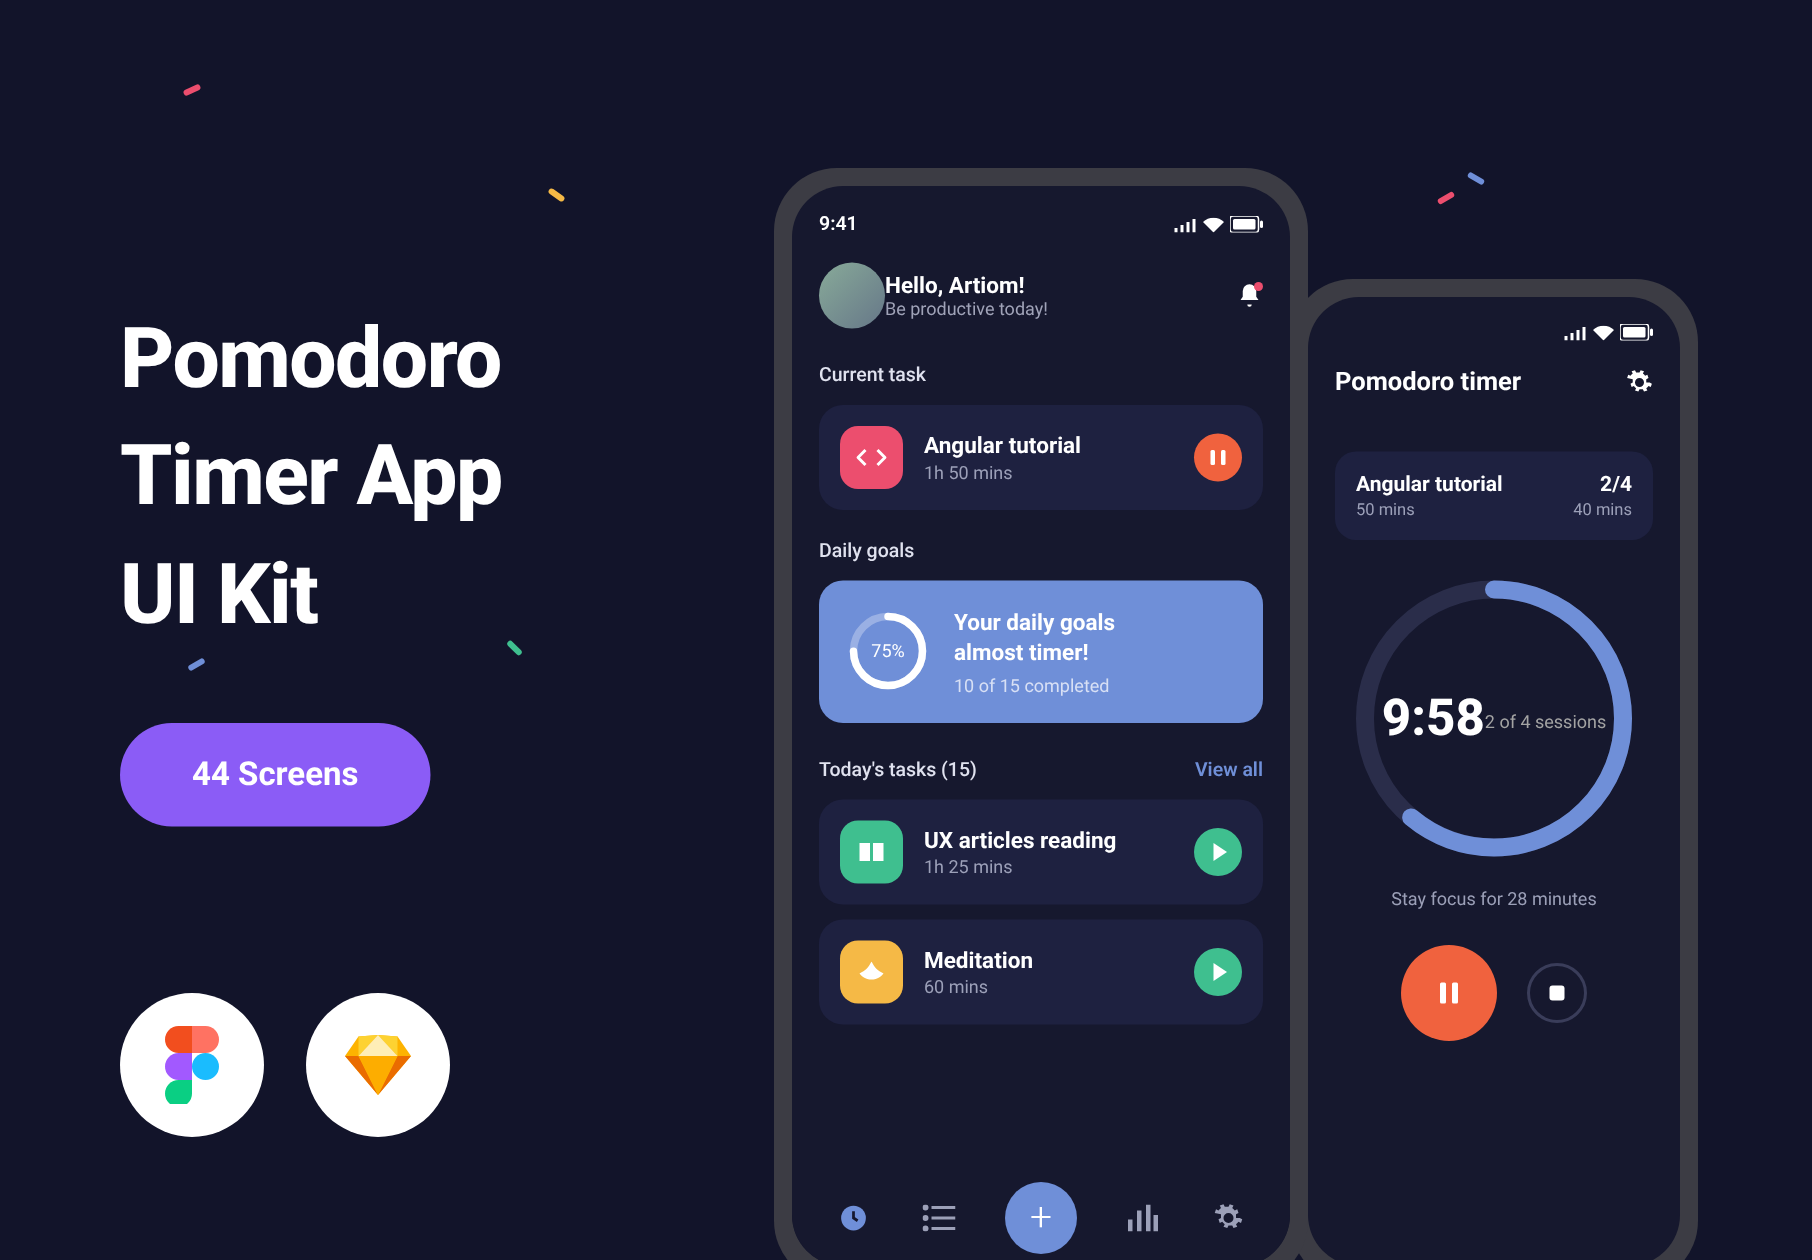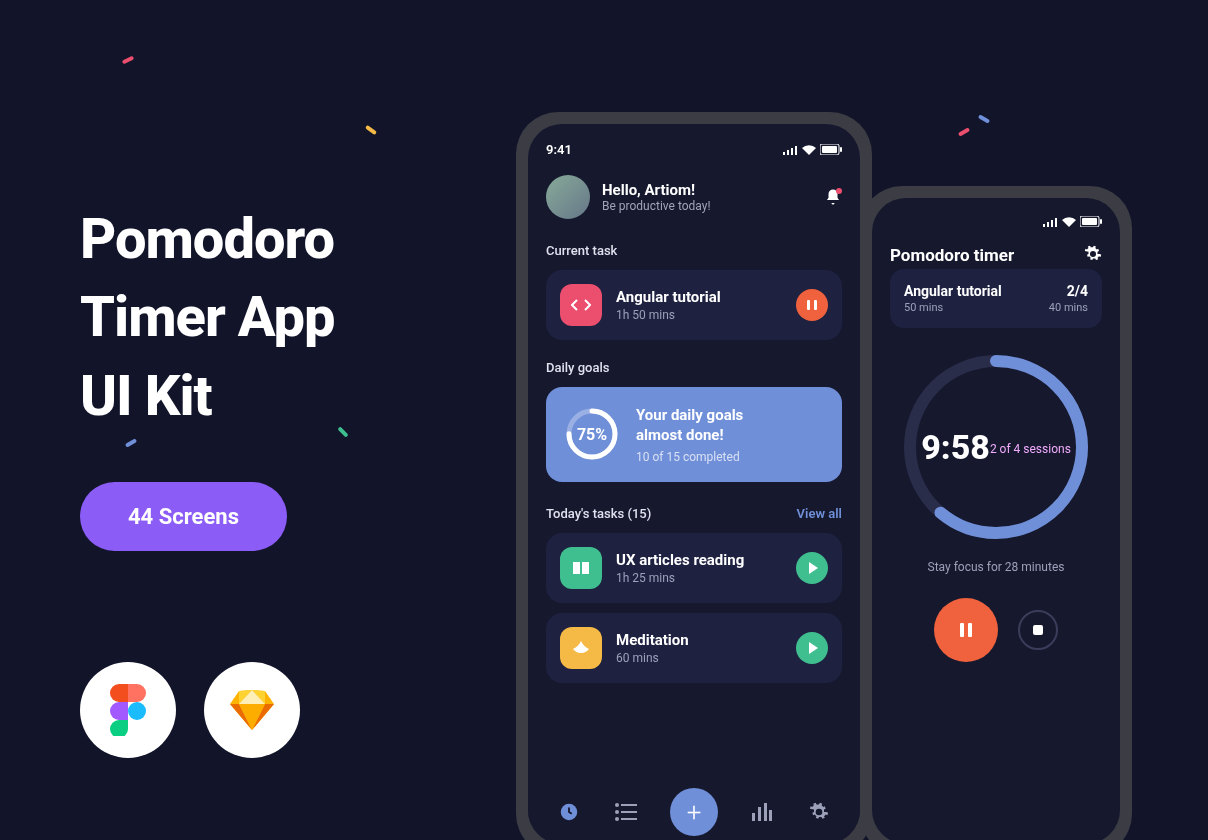--- a/index.html
+++ b/index.html
@@ -10,21 +10,21 @@
 .tool-icons{position:absolute;left:80px;top:662px;display:flex;gap:28px}
 .circle-icon{width:96px;height:96px;background:#fff;border-radius:50%;display:flex;align-items:center;justify-content:center}
 .phone{position:absolute;background:#3c3c44;border-radius:42px;padding:12px}
 .phone-inner{background:#16182e;border-radius:34px;overflow:hidden;position:relative}
 .phone1{left:516px;top:112px;width:356px}
 .phone1 .phone-inner{width:332px;height:720px;padding:18px 18px 0}
 .phone2{left:860px;top:186px;width:272px}
 .phone2 .phone-inner{width:248px;height:646px;padding:18px}
 .status-bar{display:flex;justify-content:space-between;align-items:center;font-size:13px;font-weight:600;margin-bottom:18px}
 .status-icons{display:flex;gap:4px;align-items:center}
-.header-row{display:flex;align-items:center;gap:12px;margin-bottom:24px}
+.header-row{display:flex;align-items:center;margin-bottom:24px}
 .avatar{width:44px;height:44px;border-radius:50%;background:linear-gradient(135deg,#8a9 0%,#678 100%);flex-shrink:0}
 .header-text{flex:1}
 .hello{font-size:15px;font-weight:700}
 .subhello{font-size:12px;color:#a0a3b8}
 .bell{width:18px;height:18px;position:relative}
 .section-label{font-size:13px;color:#e0e2ef;margin-bottom:12px;font-weight:500}
 .task-card{background:#1e2140;border-radius:16px;padding:14px;display:flex;align-items:center;gap:14px;margin-bottom:20px}
 .task-icon{width:42px;height:42px;border-radius:12px;display:flex;align-items:center;justify-content:center;flex-shrink:0}
 .task-icon.red{background:#ec4e6e}
 .task-icon.green{background:#3fbf8f}
@@ -32,44 +32,44 @@
 .task-icon.orange{background:#f08840}
 .task-text{flex:1}
 .task-title{font-size:15px;font-weight:700;margin-bottom:2px}
 .task-sub{font-size:12px;color:#9ca0b8}
 .round-btn{width:32px;height:32px;border-radius:50%;display:flex;align-items:center;justify-content:center;flex-shrink:0}
 .round-btn.orange{background:#f0623e}
 .round-btn.green{background:#3fbf8f}
 .goals-card{background:#6f8fd8;border-radius:16px;padding:18px;display:flex;align-items:center;gap:16px;margin-bottom:24px}
 .progress-ring{width:56px;height:56px;border-radius:50%;position:relative;flex-shrink:0}
 .progress-ring svg{transform:rotate(-90deg)}
-.progress-label{position:absolute;inset:0;display:flex;align-items:center;justify-content:center;font-size:16px;font-weight:700}
+.progress-label{position:absolute;inset:0;display:flex;align-items:center;justify-content:center;font-size:12px;font-weight:400}
 .goals-text{flex:1}
 .goals-title{font-size:15px;font-weight:700;line-height:1.35}
 .goals-sub{font-size:12px;color:#d8e0f5;margin-top:4px}
 .tasks-header{display:flex;justify-content:space-between;align-items:center;margin-bottom:12px}
 .view-all{color:#6f8fd8;font-size:13px;font-weight:600}
 .task-list .task-card{margin-bottom:10px}
 .bottom-nav{position:absolute;bottom:0;left:0;right:0;height:64px;background:#16182e;display:flex;justify-content:space-around;align-items:center;padding:0 12px}
 .nav-item{width:28px;height:28px;display:flex;align-items:center;justify-content:center;color:#9ca0b8}
 .nav-item.active{color:#6f8fd8}
 .nav-add{width:48px;height:48px;background:#6f8fd8;border-radius:50%;display:flex;align-items:center;justify-content:center;font-size:26px;font-weight:300}
-.timer-header{display:flex;justify-content:space-between;margin-bottom:4px}
+.timer-header{display:flex;justify-content:space-between;align-items:center;margin-bottom:36px}
 .timer-title{font-size:17px;font-weight:700}
 .timer-task{background:#1e2140;border-radius:14px;padding:14px;display:flex;justify-content:space-between;margin-bottom:24px}
 .tt-left .tt-title{font-size:14px;font-weight:700}
 .tt-left .tt-sub{font-size:11px;color:#9ca0b8;margin-top:2px}
 .tt-right{text-align:right}
 .tt-right .tt-count{font-size:14px;font-weight:700}
 .tt-right .tt-dur{font-size:11px;color:#9ca0b8;margin-top:2px}
 .timer-ring-wrap{position:relative;width:190px;height:190px;margin:0 auto 18px}
 .timer-ring-wrap svg{transform:rotate(-90deg)}
 .timer-center{position:absolute;inset:0;display:flex;flex-direction:row;align-items:center;justify-content:center}
 .timer-time{font-size:34px;font-weight:800}
-.timer-sess{font-size:12px;color:#f0abfc;margin-top:4px}
+.timer-sess{font-size:12px;color:#a3a3a3;margin-top:4px}
 .timer-caption{text-align:center;font-size:12px;color:#9ca0b8;margin-bottom:24px}
 .timer-controls{display:flex;justify-content:center;align-items:center;gap:20px}
 .ctrl-main{width:64px;height:64px;background:#f0623e;border-radius:50%;display:flex;align-items:center;justify-content:center}
 .ctrl-side{width:40px;height:40px;border:2px solid #3a3d5a;border-radius:50%;display:flex;align-items:center;justify-content:center}
 .pause-bars{display:flex;gap:4px}
 .pause-bars span{width:4px;height:14px;background:#fff;border-radius:1px}
 .pause-bars.sm span{width:3px;height:10px}
 .play-tri{width:0;height:0;border-left:9px solid #fff;border-top:6px solid transparent;border-bottom:6px solid transparent;margin-left:2px}
 .stop-sq{width:10px;height:10px;background:#fff;border-radius:2px}
 </style>
@@ -229,21 +229,21 @@
       <div class="progress-ring">
         <svg width="56" height="56">
             <circle cx="28" cy="28" r="23" fill="none" stroke="rgba(255,255,255,0.3)" stroke-width="5"></circle>
             <circle cx="28" cy="28" r="23" fill="none" stroke="#fff" stroke-width="5" stroke-linecap="round" stroke-dasharray="144" stroke-dashoffset="36"></circle>
           </svg>
         <div class="progress-label">75%</div>
       </div>
       <div class="goals-text">
         <div class="goals-title">
           <span>Your daily goals</span><br>
-          <span>almost done!</span>
+          <span>almost timer!</span>
         </div>
         <div class="goals-sub">10 of 15 completed</div>
       </div>
     </div>
 
     <div class="tasks-header">
       <div class="section-label" style="margin-bottom:0">Today's tasks (15)</div>
       <div class="view-all">View all</div>
     </div>
     <div class="task-list">

